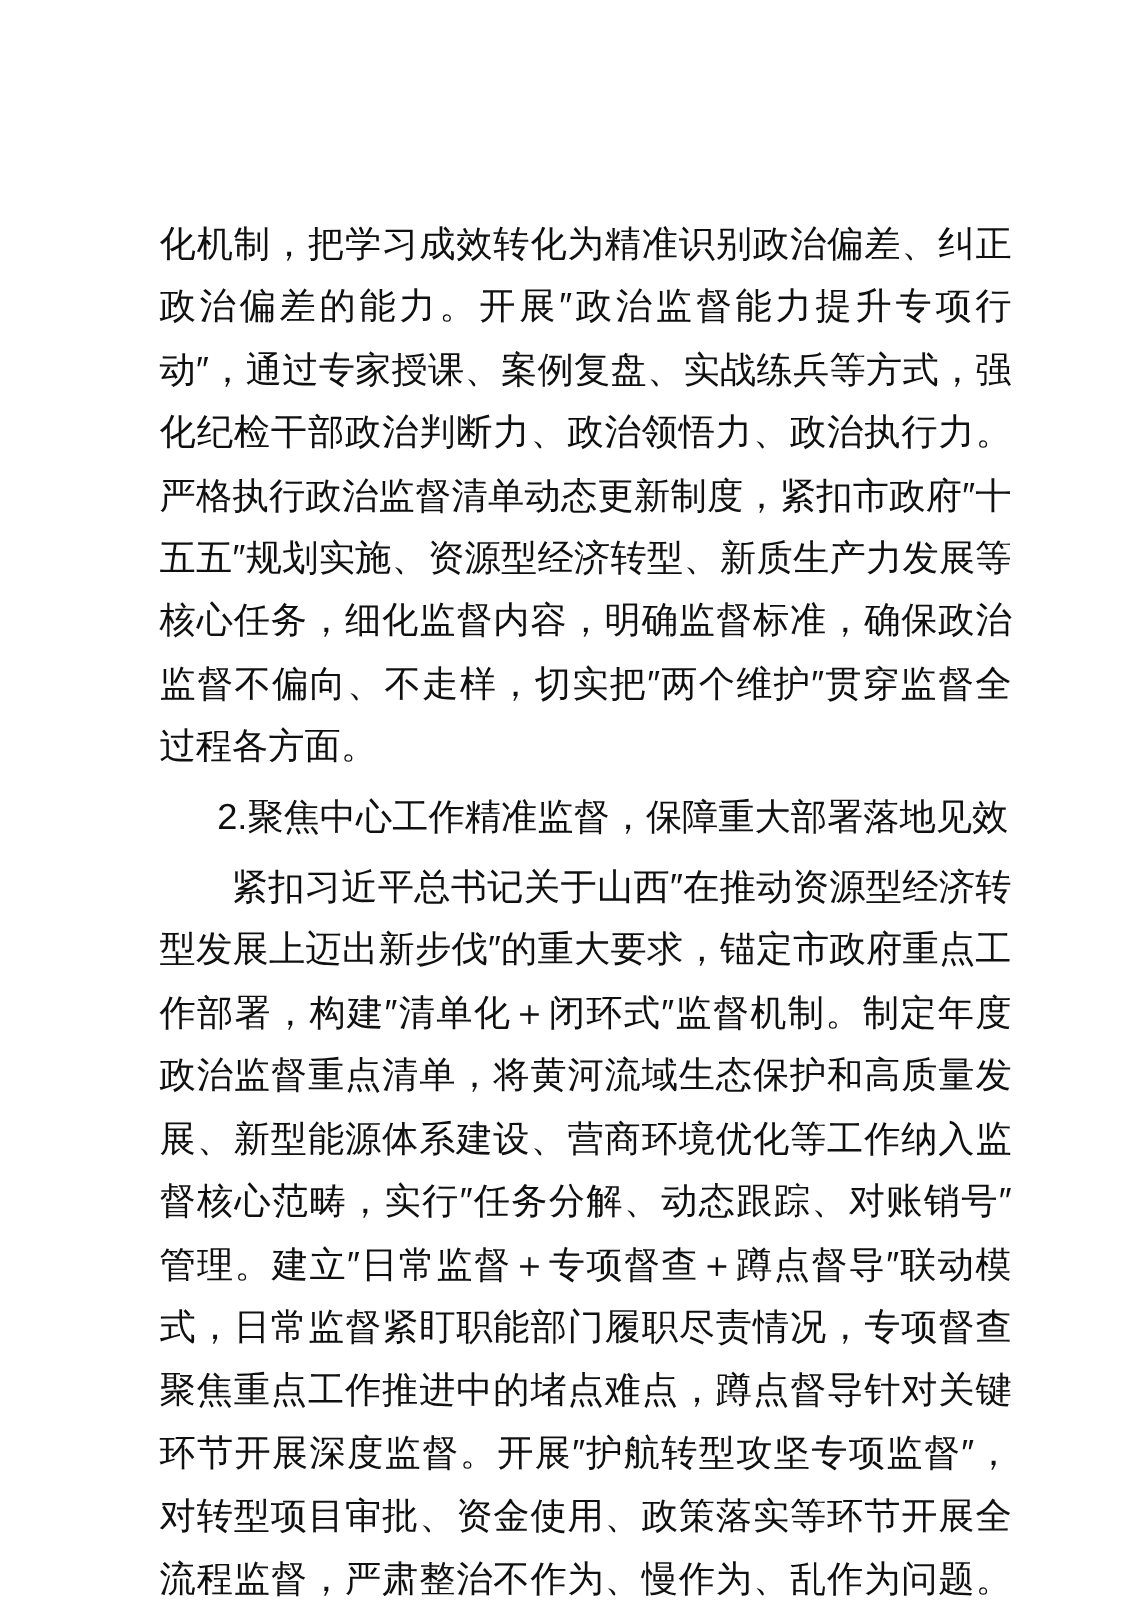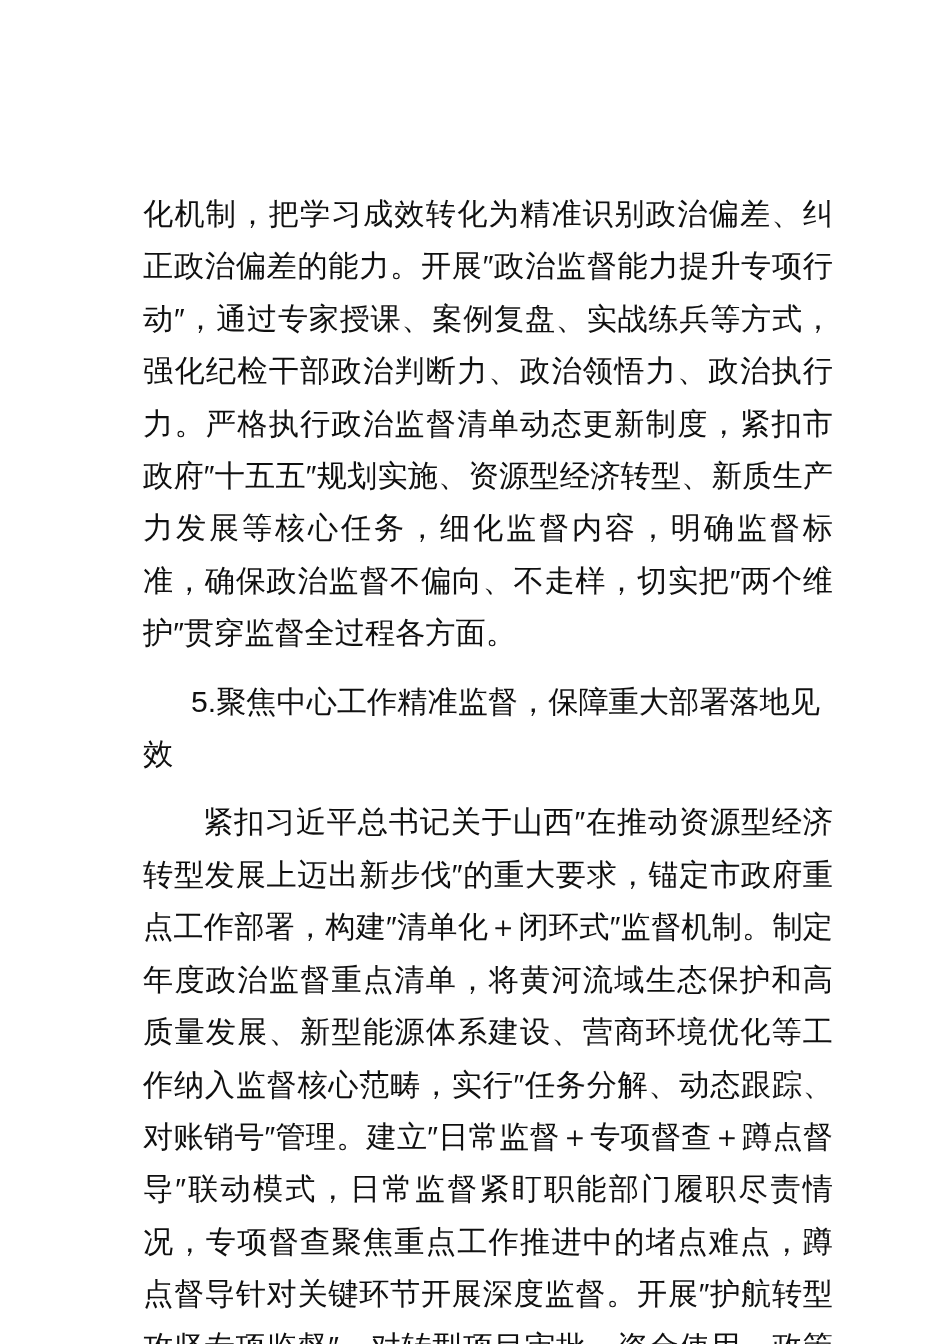--- a/index.html
+++ b/index.html
@@ -23,21 +23,21 @@
   }
 
   .page-body {
     position: absolute;
     left: 127px;
     top: 172px;
     width: 722px;
   }
 
   .para {
-    margin: 16px;
+    margin: 6px;
     padding: 0;
     color: #101010;
     font-size: 30.2px;
     line-height: 52.4px;
     letter-spacing: 0px;
     text-align: justify;
     text-justify: inter-character;
     font-weight: 400;
     word-break: break-all;
     -webkit-font-smoothing: antialiased;
@@ -61,18 +61,18 @@
   }
 </style>
 </head>
 <body style="background: rgb(255, 255, 255);">
 
 <div class="page">
   <div class="page-body">
 
     <p class="para continued">化机制，把学习成效转化为精准识别政治偏差、纠正政治偏差的能力。开展″政治监督能力提升专项行动″，通过专家授课、案例复盘、实战练兵等方式，强化纪检干部政治判断力、政治领悟力、政治执行力。严格执行政治监督清单动态更新制度，紧扣市政府″十五五″规划实施、资源型经济转型、新质生产力发展等核心任务，细化监督内容，明确监督标准，确保政治监督不偏向、不走样，切实把″两个维护″贯穿监督全过程各方面。</p>
 
-    <p class="para heading last-line-left">5.聚焦中心工作精准监督，保障重大部署落地见效</p>
+    <p class="para heading last-line-left">2.聚焦中心工作精准监督，保障重大部署落地见效</p>
 
     <p class="para indented last-line-left">紧扣习近平总书记关于山西″在推动资源型经济转型发展上迈出新步伐″的重大要求，锚定市政府重点工作部署，构建″清单化＋闭环式″监督机制。制定年度政治监督重点清单，将黄河流域生态保护和高质量发展、新型能源体系建设、营商环境优化等工作纳入监督核心范畴，实行″任务分解、动态跟踪、对账销号″管理。建立″日常监督＋专项督查＋蹲点督导″联动模式，日常监督紧盯职能部门履职尽责情况，专项督查聚焦重点工作推进中的堵点难点，蹲点督导针对关键环节开展深度监督。开展″护航转型攻坚专项监督″，对转型项目审批、资金使用、政策落实等环节开展全流程监督，严肃整治不作为、慢作为、乱作为问题。健全监督成果反馈机制，定期向</p>
 
   </div>
 </div>
 
 </body></html>

